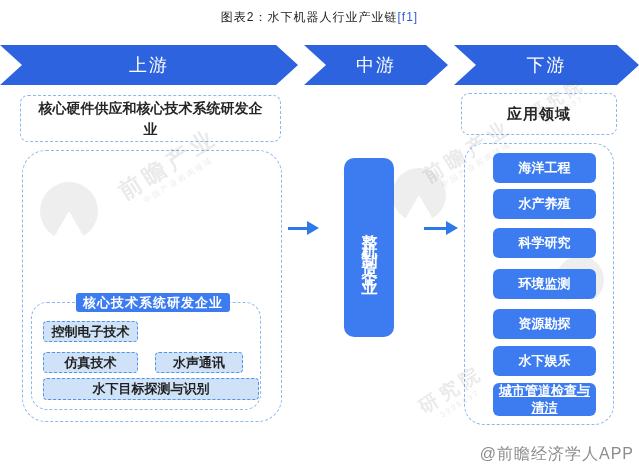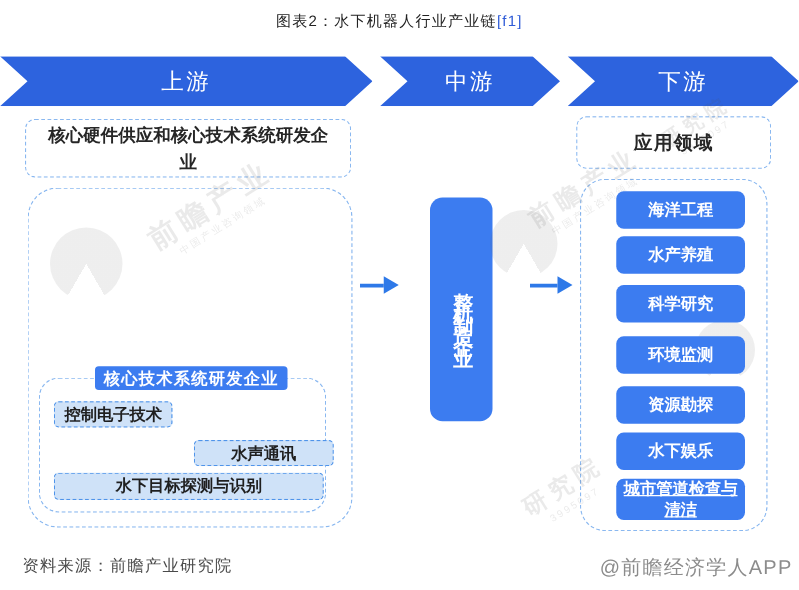--- a/index.html
+++ b/index.html
@@ -120,21 +120,22 @@
   <div class="dash-box headline-box tl-box">
     <span>核心硬件供应和核心技术系统研发企业</span>
   </div>
 
   <div class="dash-box outer-wrap"></div>
 
 
   <div class="dash-box group-wrap g2-wrap">
     <div class="badge g2-badge">核心技术系统研发企业</div>
     <div class="item" style="left:11px;  top:18px; width:95px;  height:21px;">控制电子技术</div>
-    <div class="item" style="left:123px; top:49px; width:112px; height:21px;">水声通讯</div>
+    <div class="item" style="left:11px;  top:49px; width:95px;  height:21px;">仿真技术</div>
+    <div class="item" style="left:123px; top:49px; width:88px; height:21px;">水声通讯</div>
     <div class="item" style="left:11px;  top:75px; width:216px; height:22px;">水下目标探测与识别</div>
   </div>
 
   <div class="h-arrow arrow-left">
     <div class="shaft"></div>
     <div class="head"></div>
   </div>
   <div class="h-arrow arrow-right">
     <div class="shaft"></div>
     <div class="head"></div>
@@ -149,16 +150,15 @@
   <div class="dash-box dl-wrap">
     <div class="blue-box" style="top:9px;   height:30px;">海洋工程</div>
     <div class="blue-box" style="top:45px;  height:30px;">水产养殖</div>
     <div class="blue-box" style="top:84px;  height:30px;">科学研究</div>
     <div class="blue-box" style="top:125px; height:30px;">环境监测</div>
     <div class="blue-box" style="top:165px; height:30px;">资源勘探</div>
     <div class="blue-box" style="top:202px; height:30px;">水下娱乐</div>
     <div class="blue-box" style="top:239px; height:33px; padding:0 6px;text-decoration:underline;">城市管道检查与清洁</div>
   </div>
 
-  <div class="src">资料来源：前瞻产业研究院</div>
   <div class="credit">@前瞻经济学人APP</div>
 
 </div>
 
 </body></html>

